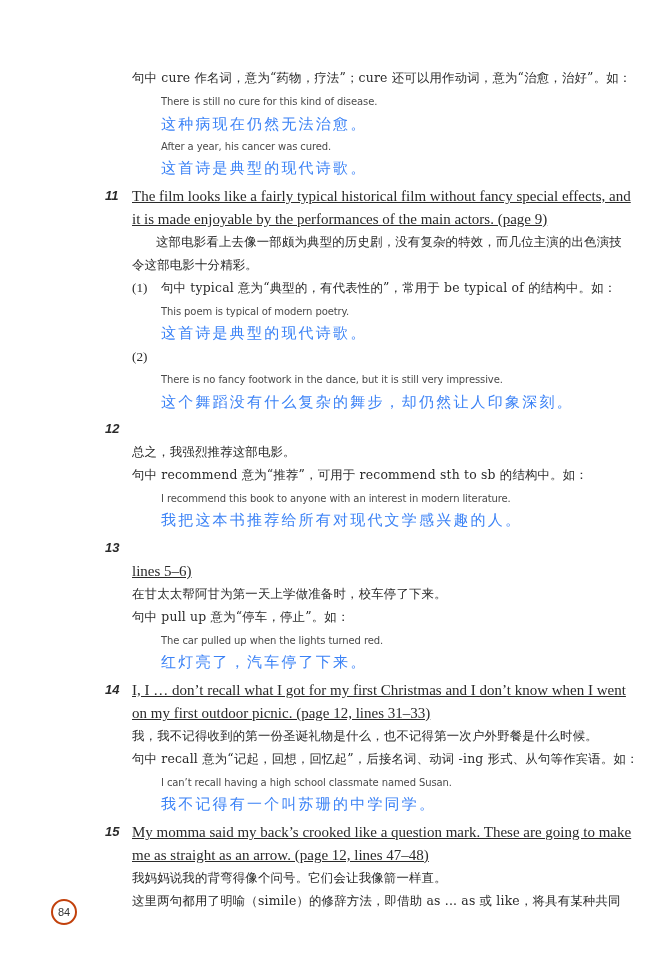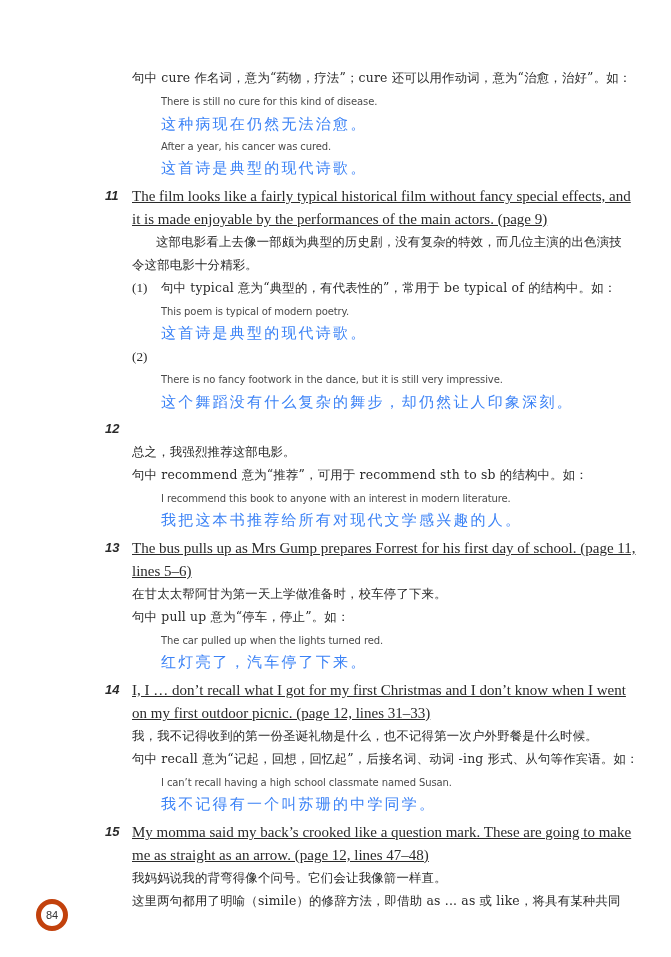--- a/index.html
+++ b/index.html
@@ -6,21 +6,21 @@
   body { width: 671px; height: 957px; position: relative; overflow: hidden;
          font-family: "Liberation Serif", "DejaVu Serif", serif; color: #2a2a2a; }
   .page { position: absolute; left: 0; top: 0; width: 671px; height: 957px; }
   .line { position: absolute; white-space: nowrap; font-size: 13.2px; line-height: 18px; }
   .cn { font-family: "DejaVu Serif", serif; font-size: 12.4px; letter-spacing: 0.2px; }
   .ex-en { font-family: "DejaVu Sans", sans-serif; font-size: 10px; color: #4a4a4a; letter-spacing: -0.1px; }
   .ex-cn { font-family: Liberation Sans, sans-serif; font-size: 15px; color: #3b82f6; letter-spacing: 2.2px; }
   .num { position: absolute; font-family: "Liberation Sans", sans-serif; font-weight: bold; font-size: 13px; line-height: 18px; color: #2a2a2a; font-style: italic; }
   .sub-num { position: absolute; font-size: 13.2px; line-height: 18px; }
   .en { font-size: 15px; text-decoration: underline; }
-  .page-num { position: absolute; left: 36px; top: 899px; width: 22px; height: 22px; border: 5px solid #c2410c; border-radius: 50%;
+  .page-num { position: absolute; left: 51px; top: 899px; width: 22px; height: 22px; border: 2px solid #c2410c; border-radius: 50%;
               font-family: "Liberation Sans", sans-serif; font-size: 11px; line-height: 22px; text-align: center; color: #333; }
 </style>
 </head>
 <body>
 
 <div class="page">
 
   <div class="line cn" style="left:132px; top:69px;">句中 cure 作名词，意为“药物，疗法”；cure 还可以用作动词，意为“治愈，治好”。如：</div>
   <div class="line ex-en" style="left:161px; top:93px;">There is still no cure for this kind of disease.</div>
   <div class="line ex-cn" style="left:161px; top:115px;">这种病现在仍然无法治愈。</div>
@@ -42,21 +42,20 @@
   <div class="line ex-en" style="left:161px; top:371px;text-align:center;">There is no fancy footwork in the dance, but it is still very impressive.</div>
   <div class="line ex-cn" style="left:161px; top:393px;">这个舞蹈没有什么复杂的舞步，却仍然让人印象深刻。</div>
 
   <div class="num" style="left:105px; top:420px;">12</div>
   <div class="line cn" style="left:132px; top:443px;">总之，我强烈推荐这部电影。</div>
   <div class="line cn" style="left:132px; top:466px;">句中 recommend 意为“推荐”，可用于 recommend sth to sb 的结构中。如：</div>
   <div class="line ex-en" style="left:161px; top:490px;">I recommend this book to anyone with an interest in modern literature.</div>
   <div class="line ex-cn" style="left:161px; top:511px;">我把这本书推荐给所有对现代文学感兴趣的人。</div>
 
   <div class="num" style="left:105px; top:539px;">13</div>
-  <div class="line en" style="left:132px; top:539px;">The bus pulls up as Mrs Gump prepares Forrest for his first day of school. (page 11,</div>
   <div class="line en" style="left:132px; top:562px;">lines 5–6)</div>
   <div class="line cn" style="left:132px; top:585px;">在甘太太帮阿甘为第一天上学做准备时，校车停了下来。</div>
   <div class="line cn" style="left:132px; top:608px;">句中 pull up 意为“停车，停止”。如：</div>
   <div class="line ex-en" style="left:161px; top:632px;">The car pulled up when the lights turned red.</div>
   <div class="line ex-cn" style="left:161px; top:653px;">红灯亮了，汽车停了下来。</div>
 
   <div class="num" style="left:105px; top:681px;">14</div>
   <div class="line en" style="left:132px; top:681px;">I, I … don’t recall what I got for my first Christmas and I don’t know when I went</div>
   <div class="line en" style="left:132px; top:704px;">on my first outdoor picnic. (page 12, lines 31–33)</div>
   <div class="line cn" style="left:132px; top:727px;">我，我不记得收到的第一份圣诞礼物是什么，也不记得第一次户外野餐是什么时候。</div>

